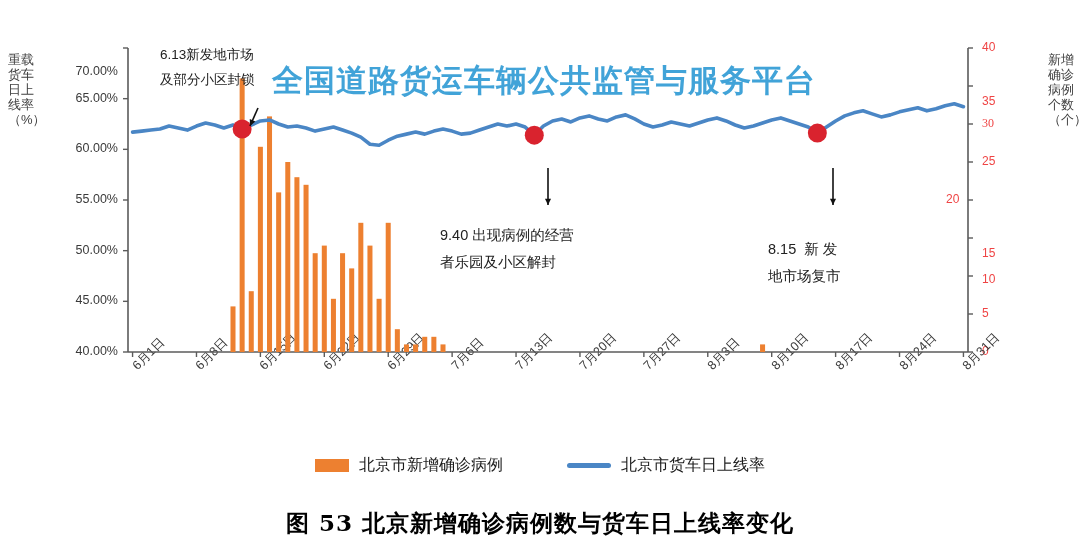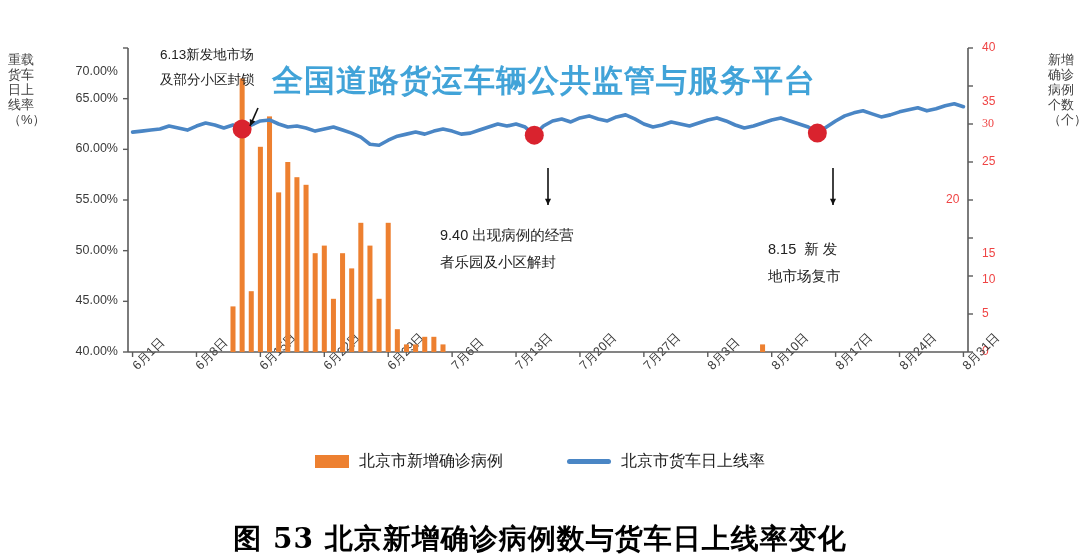--- a/index.html
+++ b/index.html
@@ -36,29 +36,29 @@
     font-family:"DejaVu Sans","Liberation Sans",sans-serif;
     font-weight:600;letter-spacing:1px;
   }
   .annot{
     position:absolute;font-size:14.5px;color:#222;line-height:27px;
     white-space:pre;
   }
   .annot.small{font-size:13.5px;line-height:25px;}
   .legend{
     position:absolute;left:0;top:446px;width:1080px;height:30px;
-    display:flex;justify-content:center;align-items:center;gap:64px;
+    display:flex;justify-content:center;align-items:flex-end;gap:64px;
   }
   .legend-item{display:flex;align-items:center;gap:10px;}
   .legend-swatch-bar{width:34px;height:13px;background:#ED8030;}
   .legend-swatch-line{width:44px;height:5px;background:#4A86C5;border-radius:3px;}
   .legend-text{font-size:16px;color:#1a1a1a;}
   .caption{
-    position:absolute;left:0;top:520px;width:1080px;text-align:center;
-    font-size:28px;color:#000;font-family:"DejaVu Serif","Liberation Serif",serif;
+    position:absolute;left:0;top:508px;width:1080px;text-align:center;
+    font-size:23px;color:#000;font-family:"DejaVu Serif","Liberation Serif",serif;
     font-weight:700;letter-spacing:1px;
   }
 </style>
 </head>
 <body>
 
 <div id="chart-root">
 
   <div class="axis-label-left">重载货车日上线率（%）</div>
   <div class="axis-label-right">新增确诊病例个数（个）</div>

